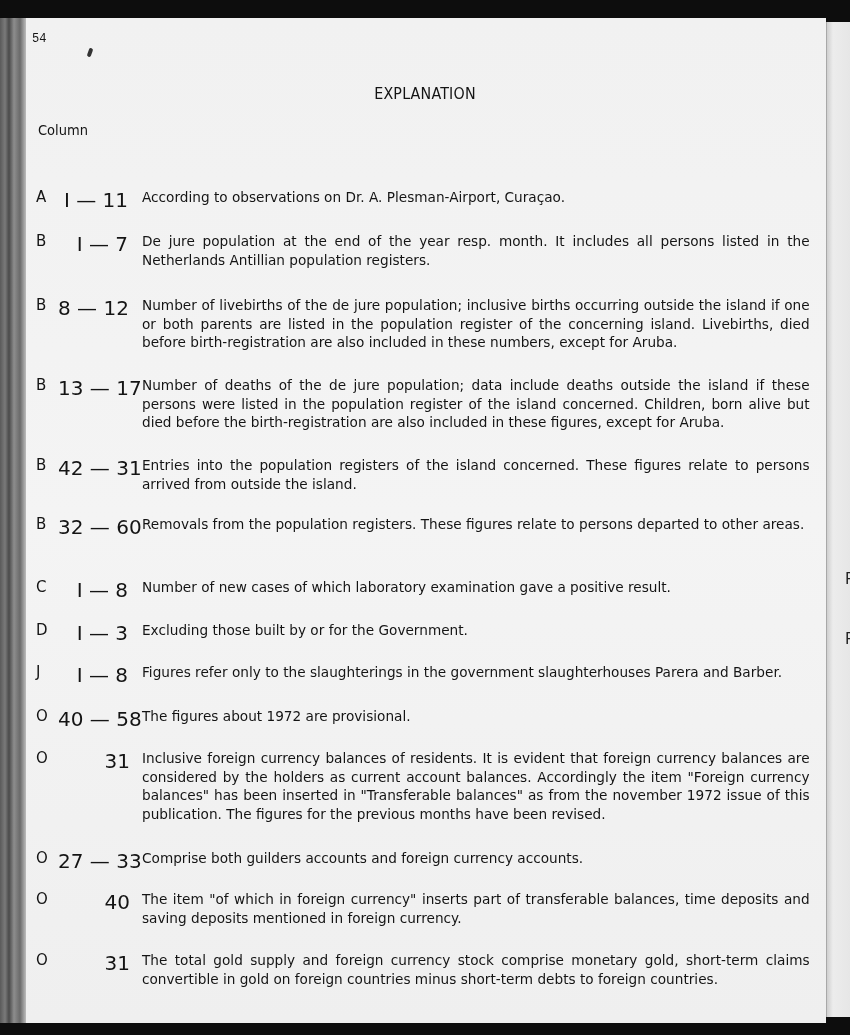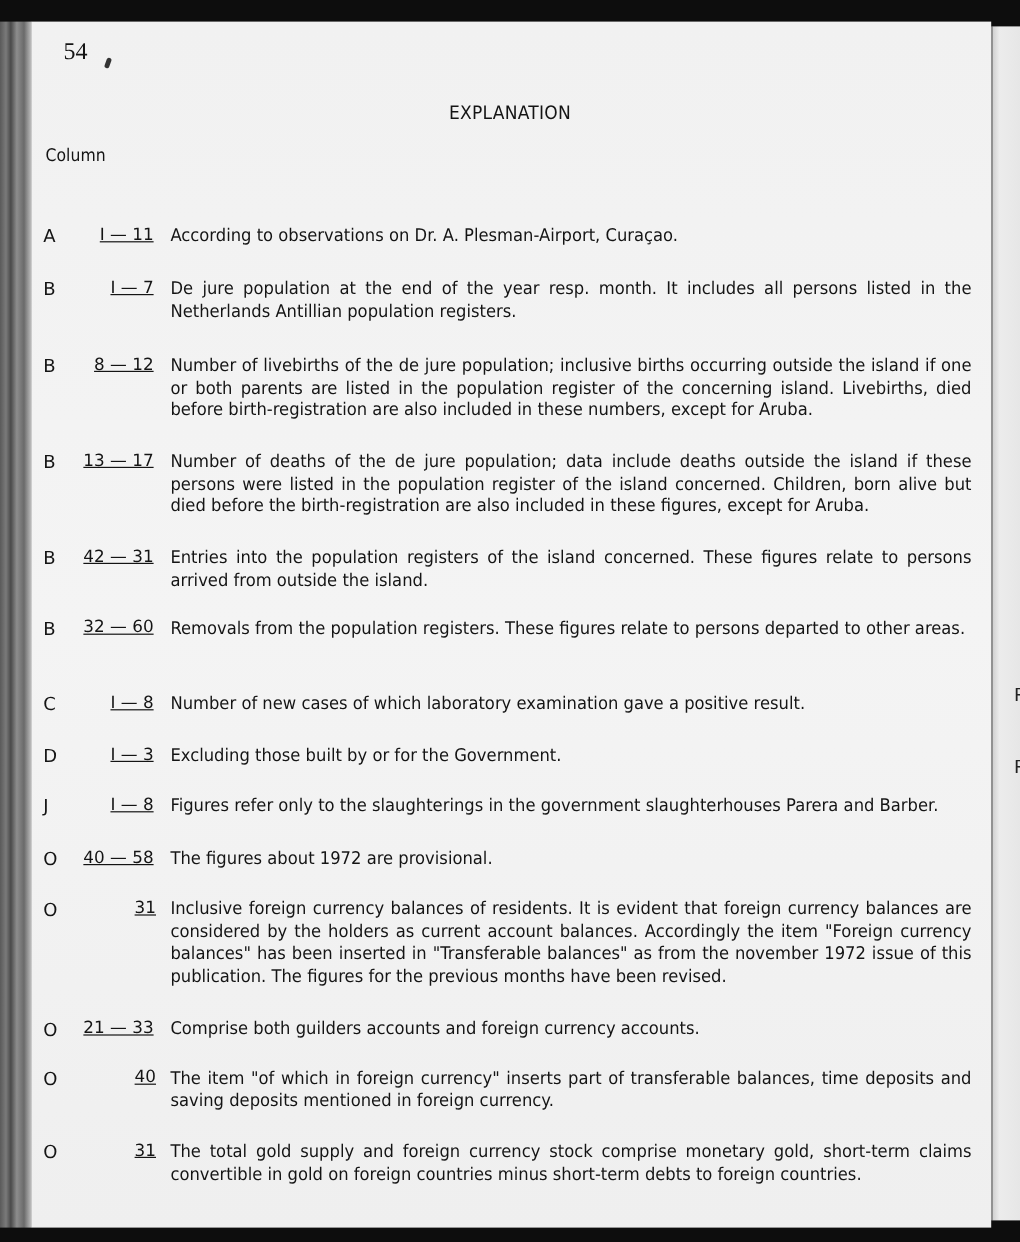--- a/index.html
+++ b/index.html
@@ -21,37 +21,37 @@
     .facing-page {
       position: absolute; left: 826px; top: 22px; width: 24px; height: 995px;
       background: linear-gradient(90deg, #cfcfcf 0px, #ececec 6px, #e6e6e6 24px);
       border-left: 1px solid #a8a8a8;
     }
     .facing-letter {
       position: absolute; left: 18px; font-size: 15px; color: #222;
       font-family: "DejaVu Sans", sans-serif;
     }
     .page-number {
-      position: absolute; left: 53px; top: 32px;
-      font-family: Liberation Serif, serif; font-size: 20px;
+      position: absolute; left: 32px; top: 32px;
+      font-family: Liberation Mono, monospace; font-size: 12px;
     }
     .speck { position: absolute; left: 88px; top: 48px; width: 4px; height: 9px; background: #333; transform: rotate(20deg); border-radius: 2px; }
     .title {
       position: absolute; left: 0; width: 850px; top: 85px; text-align: center;
       font-size: 15.5px; letter-spacing: 0.2px; transform: scaleX(0.92);
     }
     .col-head {
       position: absolute; left: 38px; top: 122px; font-size: 14.5px; transform-origin: left; transform: scaleX(0.9);
     }
     .entry { position: absolute; left: 0; width: 850px; }
     .sec {
       position: absolute; left: 36px; font-size: 15px; width: 20px;
     }
     .range {
-      position: absolute; left: 58px; width: 70px; text-align: right; font-size: 14px; white-space: nowrap; text-decoration: underline;
+      position: absolute; left: 58px; width: 70px; text-align: right; font-size: 20px; white-space: nowrap;
     }
     .range.left { text-align: right; left: 60px; }
     .desc {
       position: absolute; left: 142px; width: 668px; font-size: 14.6px; line-height: 18.5px;
       text-align: justify; transform-origin: left top; transform: scaleX(0.935); width: 714px;
     }
     .desc.single { text-align: left; }
   </style>
 </head>
 <body>
@@ -129,21 +129,21 @@
 </div>
 
 <div class="entry" style="top:749px">
   <span class="sec">O</span>
   <span class="range left">31</span>
   <div class="desc">Inclusive foreign currency balances of residents. It is evident that foreign currency balances are considered by the holders as current account balances. Accordingly the item "Foreign currency balances" has been inserted in "Transferable balances" as from the november 1972 issue of this publication. The figures for the previous months have been revised.</div>
 </div>
 
 <div class="entry" style="top:849px">
   <span class="sec">O</span>
-  <span class="range">21 — 33</span>
+  <span class="range">27 — 33</span>
   <div class="desc single">Comprise both guilders accounts and foreign currency accounts.</div>
 </div>
 
 <div class="entry" style="top:890px">
   <span class="sec">O</span>
   <span class="range left">40</span>
   <div class="desc">The item "of which in foreign currency" inserts part of transferable balances, time deposits and saving deposits mentioned in foreign currency.</div>
 </div>
 
 <div class="entry" style="top:951px">

